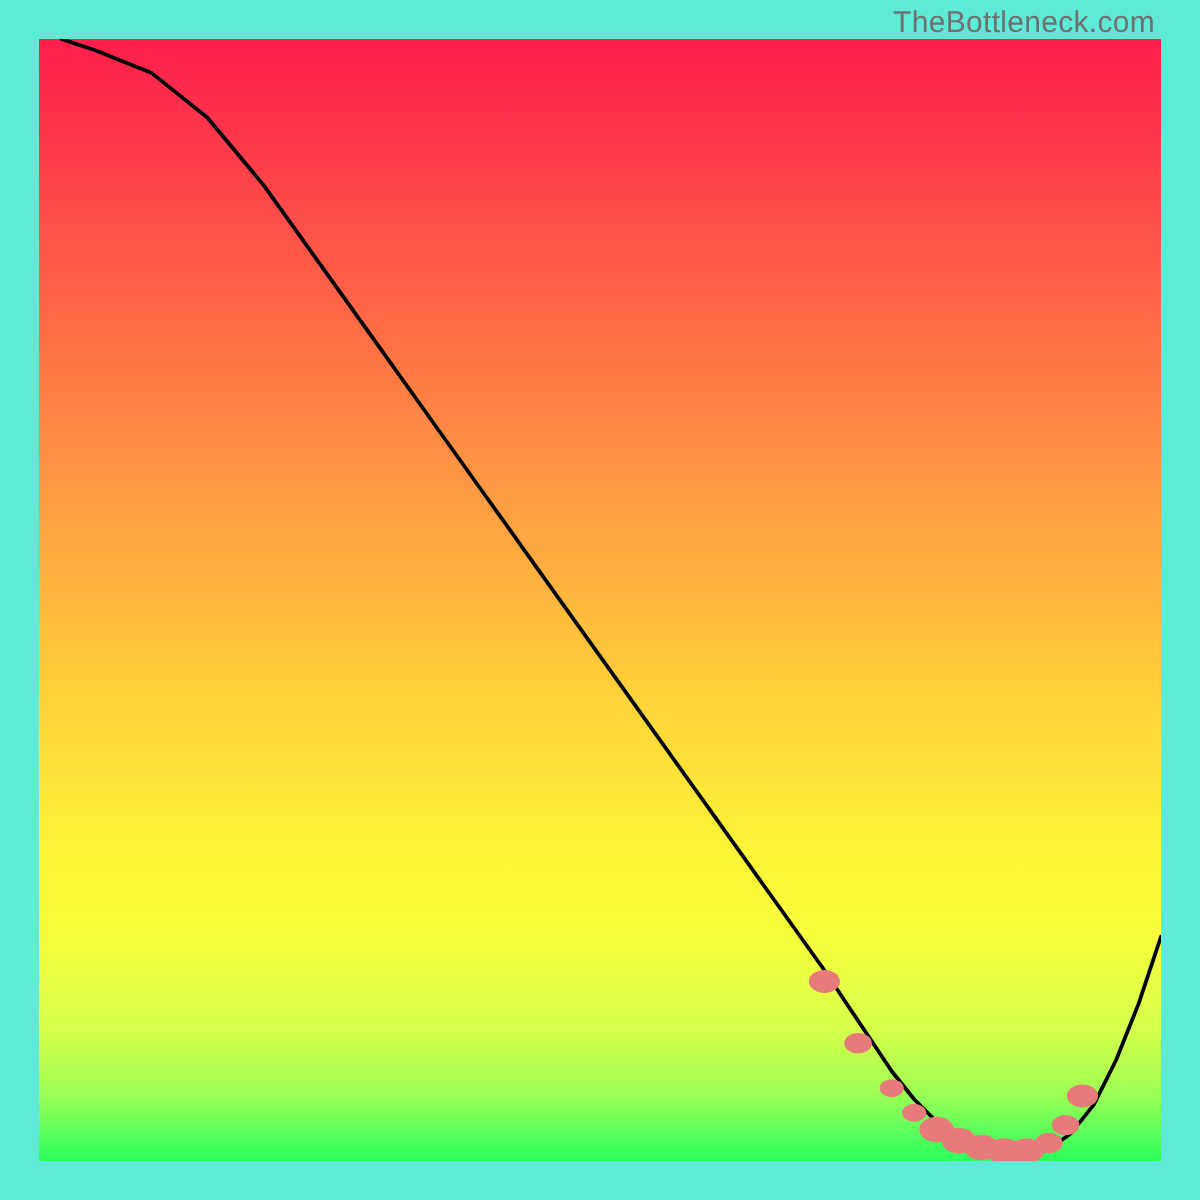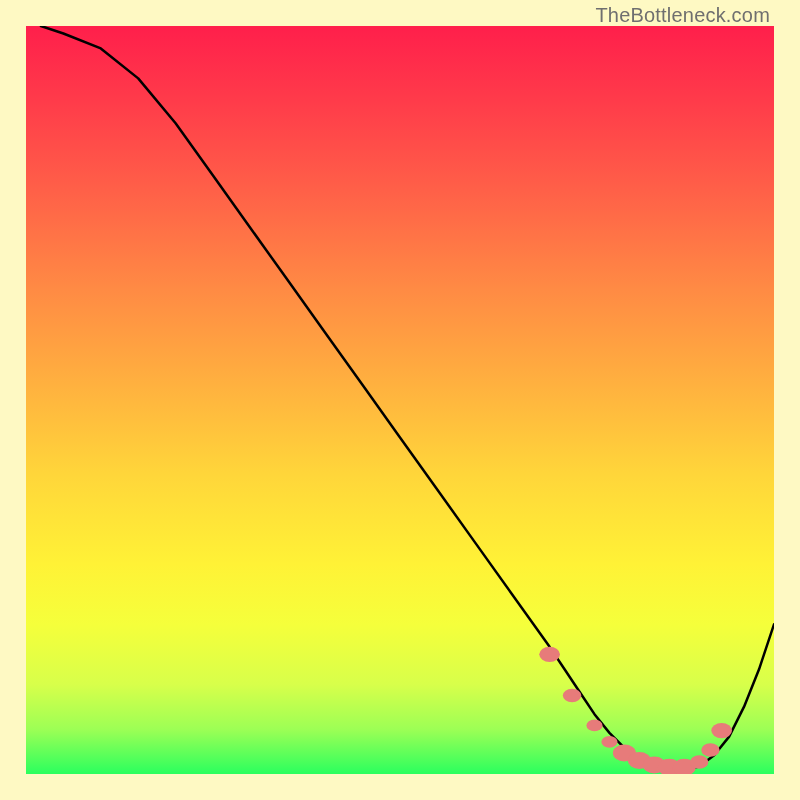--- a/index.html
+++ b/index.html
@@ -10,21 +10,21 @@
     background: #000;
     overflow: hidden;
     font-family: Arial, Helvetica, sans-serif;
   }
   .frame {
     position: absolute;
     left: 0;
     top: 0;
     width: 800px;
     height: 800px;
-    background: #fef9c3;
+    background: #5eead4;
   }
   .plot {
     position: absolute;
     left: 26px;
     top: 26px;
     width: 748px;
     height: 748px;
     
     background: linear-gradient(
       to bottom,

